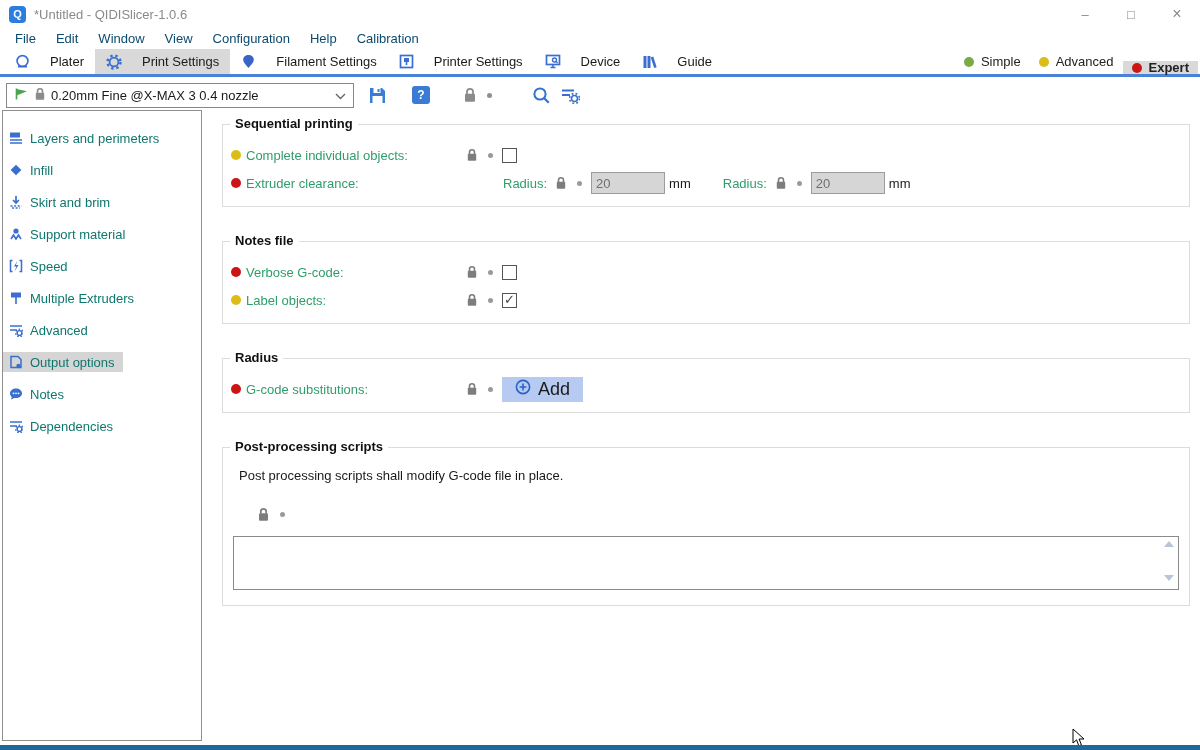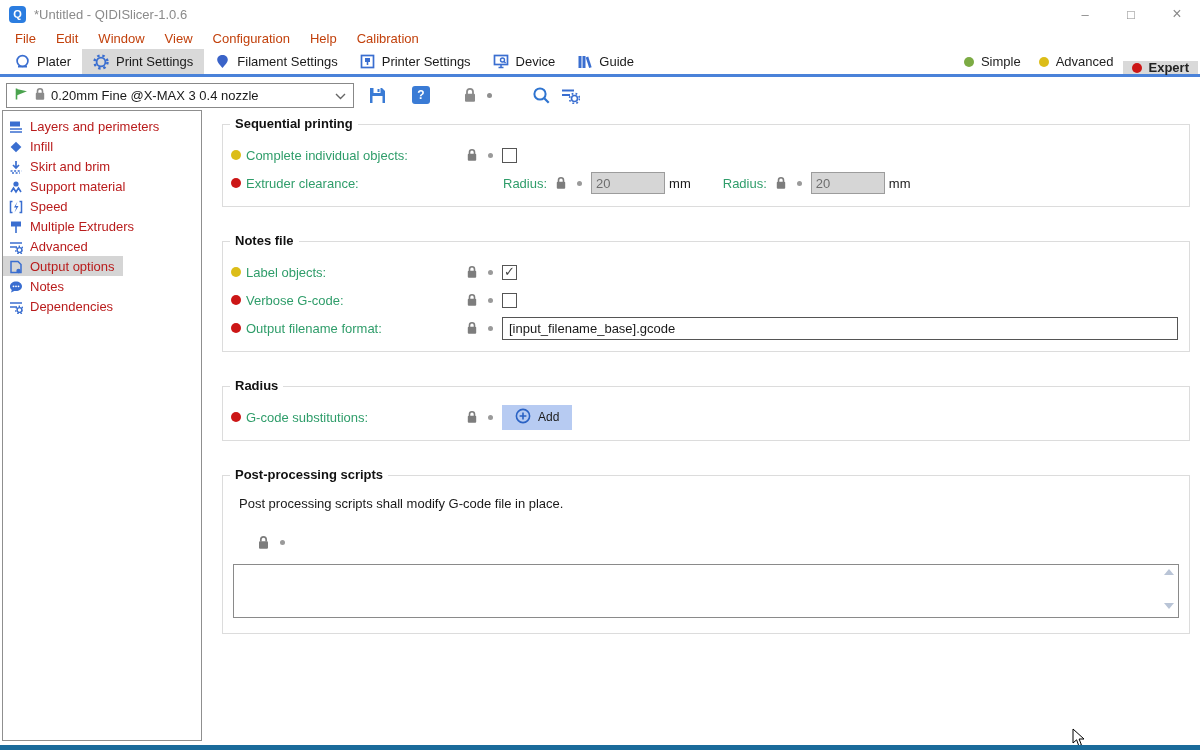--- a/index.html
+++ b/index.html
@@ -14,25 +14,25 @@
   .titlebar { height:28px; display:flex; align-items:center; padding-left:9px; }
   .app-icon { width:17px; height:17px; border-radius:4px; background:#2b7de0; color:#fff;
     font-size:11px; font-weight:bold; display:flex; align-items:center; justify-content:center; }
   .title-text { margin-left:8px; color:#8a8a8a; font-size:13px; }
   .win-controls { margin-left:auto; display:flex; height:28px; }
   .win-btn { width:46px; display:flex; align-items:center; justify-content:center;
     color:#8a8a8a; font-size:13px; }
 
   
   .menubar { height:21px; display:flex; align-items:center; padding-left:5px; }
-  .menu-item { padding:0 10px; color:#c2410c; }
+  .menu-item { padding:0 10px; color:#0c4a6e; }
 
   
   .tabbar { height:28px; display:flex; align-items:stretch; border-bottom:3px solid #4a82d9; padding-left:4px; }
-  .tab { display:flex; align-items:center; gap:7px; padding:0 11px; color:#1a1a1a; }
+  .tab { display:flex; align-items:center; gap:20px; padding:0 11px; color:#1a1a1a; }
   .tab.selected { background:#d9d9d9; }
   .tab svg { display:block; }
   .modes { margin-left:auto; display:flex; align-items:stretch; padding-right:2px; }
   .mode { display:flex; align-items:center; gap:7px; padding:0 9px; }
   .mode.selected { background:#d9d9d9; font-weight:bold;margin-top:12px; }
   .mode-dot { width:10px; height:10px; border-radius:50%; }
   .dot-green  { background:#7cab44; }
   .dot-yellow { background:#dcbd18; }
   .dot-red    { background:#cc1616; }
 
@@ -43,22 +43,22 @@
   .preset-text { flex:1; color:#1a1a1a; white-space:nowrap; overflow:hidden; }
   .tool-icon { display:flex; align-items:center; justify-content:center; }
   .help-badge { width:18px; height:18px; background:#3a7bd5; color:#fff; border-radius:3px;
     display:flex; align-items:center; justify-content:center; font-size:12px; font-weight:bold; }
   .small-dot { width:5px; height:5px; border-radius:50%; background:#8f8f8f; }
 
   
   .sidebar { position:absolute; left:2px; top:110px; width:200px; height:631px;
     border:1px solid #8f8f8f; background:#fff; padding-top:5px;
     display:flex; flex-direction:column; align-items:flex-start; }
-  .side-item { display:inline-flex; align-items:flex-end; gap:7px; padding:2px 8px 2px 6px;
-    color:#b91c1c; height:20px; }
+  .side-item { display:inline-flex; align-items:center; gap:7px; padding:2px 8px 2px 6px;
+    color:#0f766e; height:20px;margin-top:12px; }
   .side-item.selected { background:#d5d5d5; }
   .side-item svg { display:block; flex:none; }
 
   
   .main { position:absolute; left:222px; top:124px; width:968px; }
   .section { border:1px solid #dcdcdc; position:relative; margin-bottom:34px; padding:16px 8px 9px 8px; }
   .legend { position:absolute; top:-9px; left:7px; background:#fff; padding:0 5px;
     font-weight:bold; color:#111; font-size:13px; }
   .opt-row { display:flex; align-items:center; height:28px; }
   .flag-dot { width:10px; height:10px; border-radius:50%; flex:none; }
@@ -69,21 +69,21 @@
   .checkbox { width:15px; height:15px; border:1px solid #555; background:#fff; position:relative; flex:none; }
   .checkbox.checked::after { content:"✓"; position:absolute; left:1px; top:-2px;
     font-size:13px; color:#444; }
   .num-input { width:74px; height:22px; background:#d6d6d6; border:1px solid #9c9c9c;
     color:#6e6e6e; font-family:"Liberation Sans", sans-serif; font-size:13px; padding:0 4px; }
   .unit { margin-left:4px; color:#1a1a1a; }
   .text-input { flex:1; height:23px; border:1px solid #555; margin-right:3px; padding:0 6px;
     font-family:"Liberation Sans", sans-serif; font-size:13px; color:#1a1a1a; }
   .add-btn { display:flex; align-items:center; gap:7px; height:25px; padding:0 13px;
     background:#b7cbf2; border:none; font-family:"Liberation Sans", sans-serif;
-    font-size:12px; color:#1a1a1a; }
+    font-size:18px; color:#1a1a1a; }
   .post-desc { color:#1a1a1a; padding:4px 0 0 8px; }
   .post-lockrow { display:flex; align-items:center; padding-left:26px; margin-top:24px; }
   .script-box { margin:14px 2px 6px 2px; height:54px; border:1px solid #8a8a8a; position:relative; background:#fff; }
   .script-area { width:100%; height:100%; border:none; resize:none; outline:none; padding:4px 20px 4px 6px;
     font-family:"Liberation Sans", sans-serif; font-size:13px; }
   .scroll-arrow { position:absolute; right:3px; width:12px; height:10px; }
   .scroll-arrow.up { top:4px; }
   .scroll-arrow.down { bottom:4px; }
   .scroll-arrow span { display:block; width:0; height:0; margin:0 auto; }
   .scroll-arrow.up span { border-left:5px solid transparent; border-right:5px solid transparent;
@@ -376,54 +376,42 @@
         </span>
       <span class="undo-dot"></span>
       <input class="num-input" disabled="" value="20" style="">
       <span class="unit">mm</span>
     </div>
   </div>
 
   <div class="section">
     <div class="legend">Notes file</div>
     <div class="opt-row">
+      <span class="flag-dot dot-red"></span>
+      <span class="opt-label">Verbose G-code:</span>
+      <span class="lock-wrap">
+          <svg width="12" height="14" viewBox="0 0 12 14">
+            <path d="M3.5 6V4.2a2.5 2.5 0 0 1 5 0V6" fill="none" stroke="#7d7d7d" stroke-width="1.6"></path>
+            <rect x="1.8" y="5.8" width="8.4" height="7" rx="1" fill="#7d7d7d"></rect>
+          </svg>
+        </span>
+      <span class="undo-dot"></span>
+      <span class="checkbox"></span>
+    </div>
+    <div class="opt-row">
       <span class="flag-dot dot-yellow"></span>
       <span class="opt-label">Label objects:</span>
       <span class="lock-wrap">
           <svg width="12" height="14" viewBox="0 0 12 14">
             <path d="M3.5 6V4.2a2.5 2.5 0 0 1 5 0V6" fill="none" stroke="#7d7d7d" stroke-width="1.6"></path>
             <rect x="1.8" y="5.8" width="8.4" height="7" rx="1" fill="#7d7d7d"></rect>
           </svg>
         </span>
       <span class="undo-dot"></span>
       <span class="checkbox checked"></span>
-    </div>
-    <div class="opt-row">
-      <span class="flag-dot dot-red"></span>
-      <span class="opt-label">Verbose G-code:</span>
-      <span class="lock-wrap">
-          <svg width="12" height="14" viewBox="0 0 12 14">
-            <path d="M3.5 6V4.2a2.5 2.5 0 0 1 5 0V6" fill="none" stroke="#7d7d7d" stroke-width="1.6"></path>
-            <rect x="1.8" y="5.8" width="8.4" height="7" rx="1" fill="#7d7d7d"></rect>
-          </svg>
-        </span>
-      <span class="undo-dot"></span>
-      <span class="checkbox"></span>
-    </div>
-    <div class="opt-row">
-      <span class="flag-dot dot-red"></span>
-      <span class="opt-label">Output filename format:</span>
-      <span class="lock-wrap">
-          <svg width="12" height="14" viewBox="0 0 12 14">
-            <path d="M3.5 6V4.2a2.5 2.5 0 0 1 5 0V6" fill="none" stroke="#7d7d7d" stroke-width="1.6"></path>
-            <rect x="1.8" y="5.8" width="8.4" height="7" rx="1" fill="#7d7d7d"></rect>
-          </svg>
-        </span>
-      <span class="undo-dot"></span>
-      <input class="text-input" value="[input_filename_base].gcode" style="">
     </div>
   </div>
 
   <div class="section">
     <div class="legend">Radius</div>
     <div class="opt-row">
       <span class="flag-dot dot-red"></span>
       <span class="opt-label">G-code substitutions:</span>
       <span class="lock-wrap">
           <svg width="12" height="14" viewBox="0 0 12 14">

